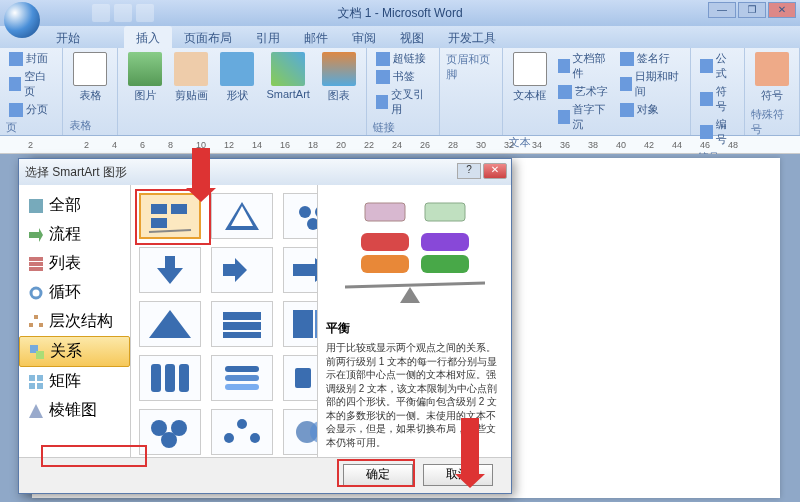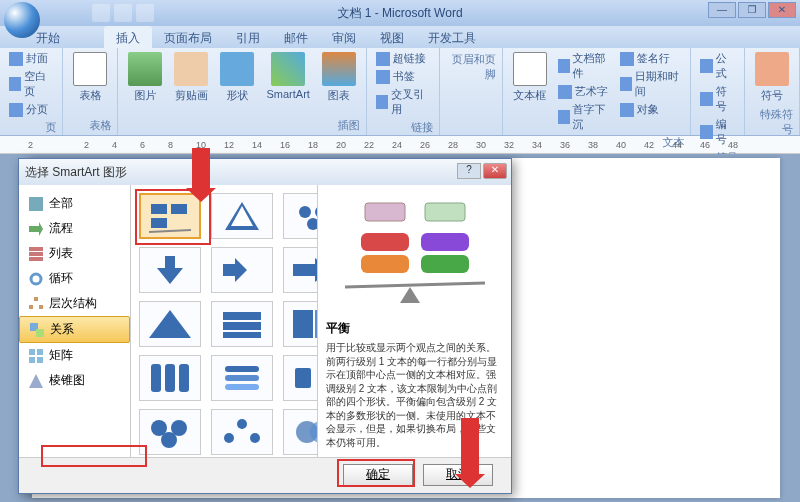--- a/index.html
+++ b/index.html
@@ -7,27 +7,27 @@
 
 .titlebar { height: 26px; background: linear-gradient(#c9dbf4, #a8c4e8); display: flex; align-items: center; position: relative; padding-left: 48px; }
 .orb { width: 36px; height: 36px; border-radius: 50%; background: radial-gradient(circle at 30% 30%, #fff, #4a8fd8, #1a4b8a); position: absolute; left: 4px; top: 2px; z-index: 5; }
 .qat { margin-left: 44px; display: flex; gap: 4px; align-items: center; }
 .qat-btn { width: 18px; height: 18px; background: rgba(255,255,255,.3); border-radius: 2px; }
 .title-text { position: absolute; left: 50%; transform: translateX(-50%); font-size: 12px; color: #2a4a7a; }
 .win-ctrl { position: absolute; right: 4px; top: 2px; display: flex; gap: 2px; }
 .win-btn { width: 28px; height: 16px; background: #b4c9e8; border: 1px solid #7a9acc; font-size: 10px; text-align: center; line-height: 14px; color: #3a5a8a; }
 .win-close { background: #d88; }
 
-.tabs { height: 22px; background: linear-gradient(#d4e3f6, #bdd3ee); display: flex; padding-left: 24px; font-size: 12px; }
+.tabs { height: 22px; background: linear-gradient(#d4e3f6, #bdd3ee); display: flex; padding-left: 44px; font-size: 12px; }
 .tab { padding: 4px 12px; color: #3a5a8a; cursor: pointer; }
 .tab.active { background: #e8f0fa; border-radius: 3px 3px 0 0; margin-left: 32px; }
 
 .ribbon { height: 88px; background: linear-gradient(#e8f0fa, #d0dff2); border-bottom: 1px solid #9ab5d8; display: flex; font-size: 11px; }
 .group { border-right: 1px solid #b5cae5; padding: 2px 6px; display: flex; flex-direction: column; justify-content: space-between; }
-.group-label { text-align: right; color: #5a7aaa; font-size: 11px; padding-top: 2px; }
+.group-label { text-align: left; color: #5a7aaa; font-size: 11px; padding-top: 2px; }
 .group-content { display: flex; gap: 4px; align-items: flex-start; flex: 1; }
 .rb-btn { display: flex; flex-direction: column; align-items: center; gap: 2px; padding: 2px 4px; cursor: pointer; border-radius: 2px; }
 .rb-icon { width: 24px; height: 24px; background: #5a8fd4; border-radius: 2px; }
 .rb-icon-big { width: 34px; height: 34px; }
 .rb-label { font-size: 11px; color: #3a5a8a; white-space: nowrap; }
 .stack { display: flex; flex-direction: column; gap: 1px; }
 .stack-item { display: flex; align-items: center; gap: 3px; font-size: 11px; color: #3a5a8a; padding: 1px 3px; }
 .stack-icon { width: 14px; height: 14px; background: #6a9add; }
 
 .ruler { height: 18px; background: #f6fafd; border-bottom: 1px solid #ccc; display: flex; align-items: center; padding-left: 28px; font-size: 9px; color: #666; gap: 18px; }
@@ -37,36 +37,36 @@
 .page { background: #fff; position: absolute; left: 32px; top: 4px; right: 20px; height: 340px; box-shadow: 0 0 6px rgba(0,0,0,.2); }
 
 
 .dialog { position: absolute; left: 18px; top: 158px; width: 494px; height: 336px; background: #f0f0f0; border: 1px solid #5a7aaa; box-shadow: 3px 3px 10px rgba(0,0,0,.4); z-index: 100; }
 .dlg-title { height: 26px; background: linear-gradient(#f4f8fc, #d8e4f2); display: flex; align-items: center; padding: 0 6px; font-size: 12px; color: #333; position: relative; }
 .dlg-ctrl { position: absolute; right: 4px; top: 4px; display: flex; gap: 2px; }
 .dlg-cbtn { width: 24px; height: 16px; background: #d4e0ee; border: 1px solid #aaa; font-size: 10px; text-align: center; }
 .dlg-close { background: linear-gradient(#e88, #c44); color: #fff; border-radius: 2px; }
 .dlg-body { display: flex; height: 272px; }
 .dlg-cat { width: 112px; background: #fff; border-right: 1px solid #ccc; padding: 6px 0; }
-.cat-item { display: flex; align-items: center; gap: 6px; padding: 4px 10px; font-size: 12px; cursor: pointer; }
+.cat-item { display: flex; align-items: center; gap: 6px; padding: 4px 10px; font-size: 16px; cursor: pointer; }
 .cat-item.sel { background: linear-gradient(#fce8a8, #f6c85a); border: 1px solid #d8a020; border-radius: 2px; }
 .cat-icon { width: 14px; height: 14px; }
 .cat-hl { border: 2px solid #d33; position: absolute; left: 22px; top: 286px; width: 106px; height: 22px; pointer-events: none; }
 .dlg-gallery { flex: 1; background: #fff; padding: 8px; overflow: auto; position: relative; }
 .gal-grid { display: grid; grid-template-columns: repeat(4, 62px); gap: 8px 10px; }
 .gal-item { width: 62px; height: 46px; border: 1px solid #ccc; background: #fafcff; display: flex; align-items: center; justify-content: center; cursor: pointer; }
 .gal-item.sel { border: 2px solid #e8a030; background: #fce8c0; }
 .gal-svg { width: 50px; height: 36px; }
 .gal-hl { border: 2px solid #d33; position: absolute; left: 4px; top: 4px; width: 76px; height: 56px; pointer-events: none; }
 .dlg-preview { width: 194px; background: #fff; border-left: 1px solid #ccc; padding: 8px; font-size: 11px; display: flex; flex-direction: column; }
 .prev-img { height: 140px; display: flex; align-items: center; justify-content: center; }
 .prev-title { font-size: 12px; font-weight: bold; margin: 4px 0; }
 .prev-desc { font-size: 10px; line-height: 1.35; color: #333; }
 .dlg-foot { height: 34px; display: flex; justify-content: flex-end; align-items: center; gap: 10px; padding-right: 18px; background: #f0f0f0; border-top: 1px solid #ccc; position: relative; }
-.dlg-btn { width: 70px; height: 22px; background: linear-gradient(#fff, #e4e4e4); border: 1px solid #888; font-size: 12px; cursor: pointer; text-decoration: underline; }
+.dlg-btn { width: 70px; height: 22px; background: linear-gradient(#fff, #e4e4e4); border: 1px solid #888; font-size: 12px; cursor: pointer; }
 .btn-hl { border: 2px solid #d33; position: absolute; right: 96px; bottom: 4px; width: 78px; height: 28px; pointer-events: none; }
 
 .arrow-down { position: absolute; width: 18px; background: #d33; z-index: 200; }
 .arrow1 { left: 192px; top: 148px; height: 44px; }
 .arrow2 { left: 461px; top: 418px; height: 60px; }
 .arrow-head { position: absolute; bottom: -10px; left: -6px; width: 0; height: 0; border-left: 15px solid transparent; border-right: 15px solid transparent; border-top: 14px solid #d33; }
 </style>
 </head>
 <body>
 
@@ -141,21 +141,20 @@
         </div>
       <div class="rb-btn">
           <div class="rb-icon rb-icon-big" style="background:linear-gradient(45deg,#8c5,#5ad)"></div>
           <span class="rb-label">SmartArt</span>
         </div>
       <div class="rb-btn">
           <div class="rb-icon rb-icon-big" style="background:linear-gradient(#d84,#5ad)"></div>
           <span class="rb-label">图表</span>
         </div>
     </div>
-    <div class="group-label">插图</div>
   </div>
   <div class="group">
     <div class="group-content">
         <div class="stack">
       <div class="stack-item">
             <div class="stack-icon"></div>
             <span>超链接</span>
           </div>
       <div class="stack-item">
             <div class="stack-icon"></div>

